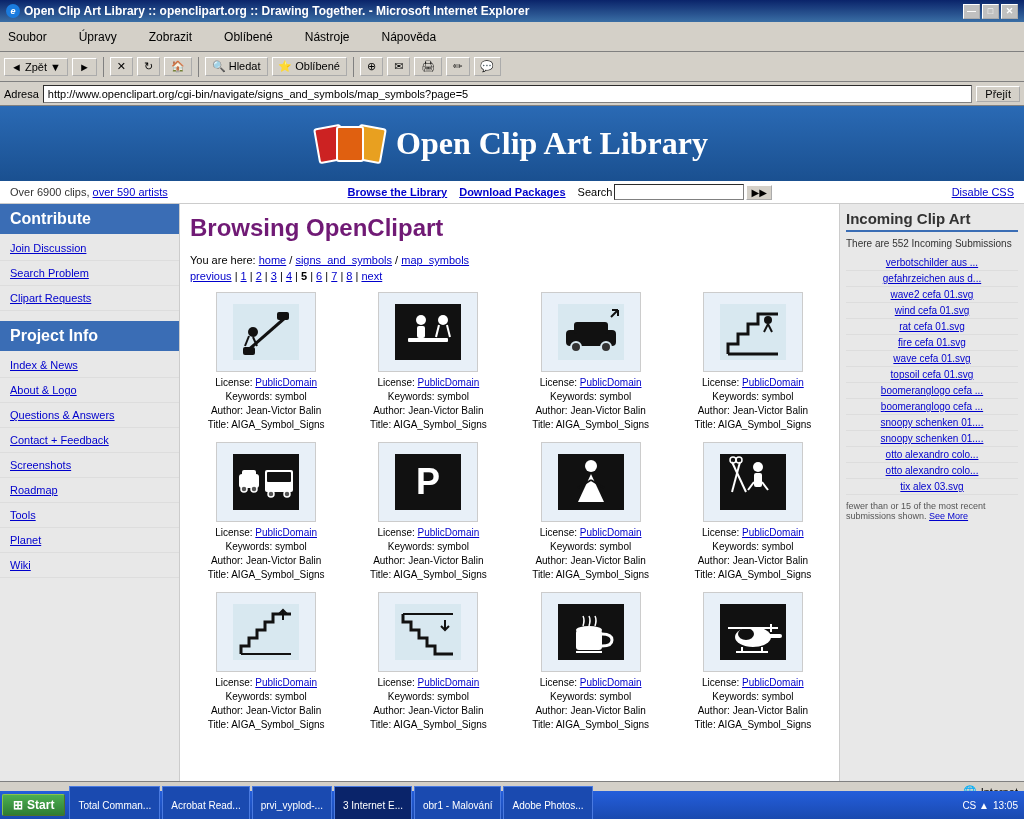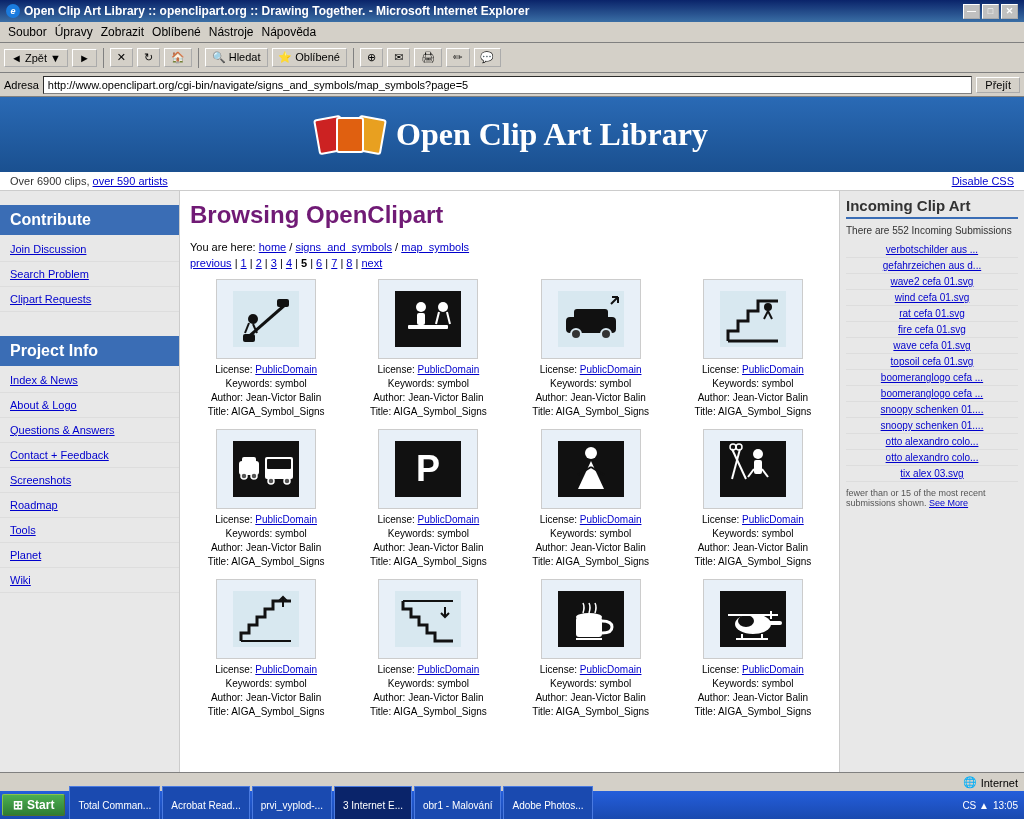--- a/index.html
+++ b/index.html
@@ -25,23 +25,23 @@
       font-size: 9px; cursor: pointer;
       display: flex; align-items: center; justify-content: center;
     }
     .win-btn.close { background: #c0c0c0; }
 
     
     .menu-bar {
       background: #d4d0c8;
       padding: 2px 4px;
       display: flex;
-      gap: 0;
+      gap: 24px;
       font-size: 12px;
-      height: 21px;
+      height: 30px;
       align-items: center;
       border-bottom: 1px solid #808080;
     }
     .menu-item { cursor: pointer; padding: 1px 4px; }
 
     
     .toolbar {
       background: #d4d0c8;
       padding: 2px 4px;
       display: flex;
@@ -155,21 +155,20 @@
       overflow-y: auto;
       flex-shrink: 0;
     }
     .sidebar-section-title {
       background: #3a6db5;
       color: white;
       font-size: 16px;
       font-weight: bold;
       padding: 6px 10px;
       margin-bottom: 2px;
-      margin-top: 14px;
     }
     .sidebar-link {
       display: block;
       padding: 6px 10px;
       color: #00c;
       text-decoration: underline;
       border-bottom: 1px solid #ddd;
       font-size: 11px;
       cursor: pointer;
     }
@@ -381,20 +380,29 @@
         <div class="logo-card yellow"></div>
       </div>
       <span class="site-title">Open Clip Art Library</span>
     </div>
   </div>
 
   <div class="top-nav">
     <div class="top-nav-left">
       <span>Over 6900 clips,</span>
       <a href="#">over 590 artists</a>
+    </div>
+    <div class="top-nav-center">
+      <a href="#">Browse the Library</a>
+      <a href="#">Download Packages</a>
+      <div class="search-box">
+        <span>Search</span>
+        <input class="search-input-nav" type="text" style="">
+        <button style="background:#d4d0c8;border:1px outset #fff;font-size:10px;cursor:pointer;padding:1px 4px;">▶▶</button>
+      </div>
     </div>
     <div class="top-nav-right">
       <a href="#">Disable CSS</a>
     </div>
   </div>
 
   <div class="main-layout">
 
     <div class="left-sidebar">
       <div class="sidebar-section-title">Contribute</div>

